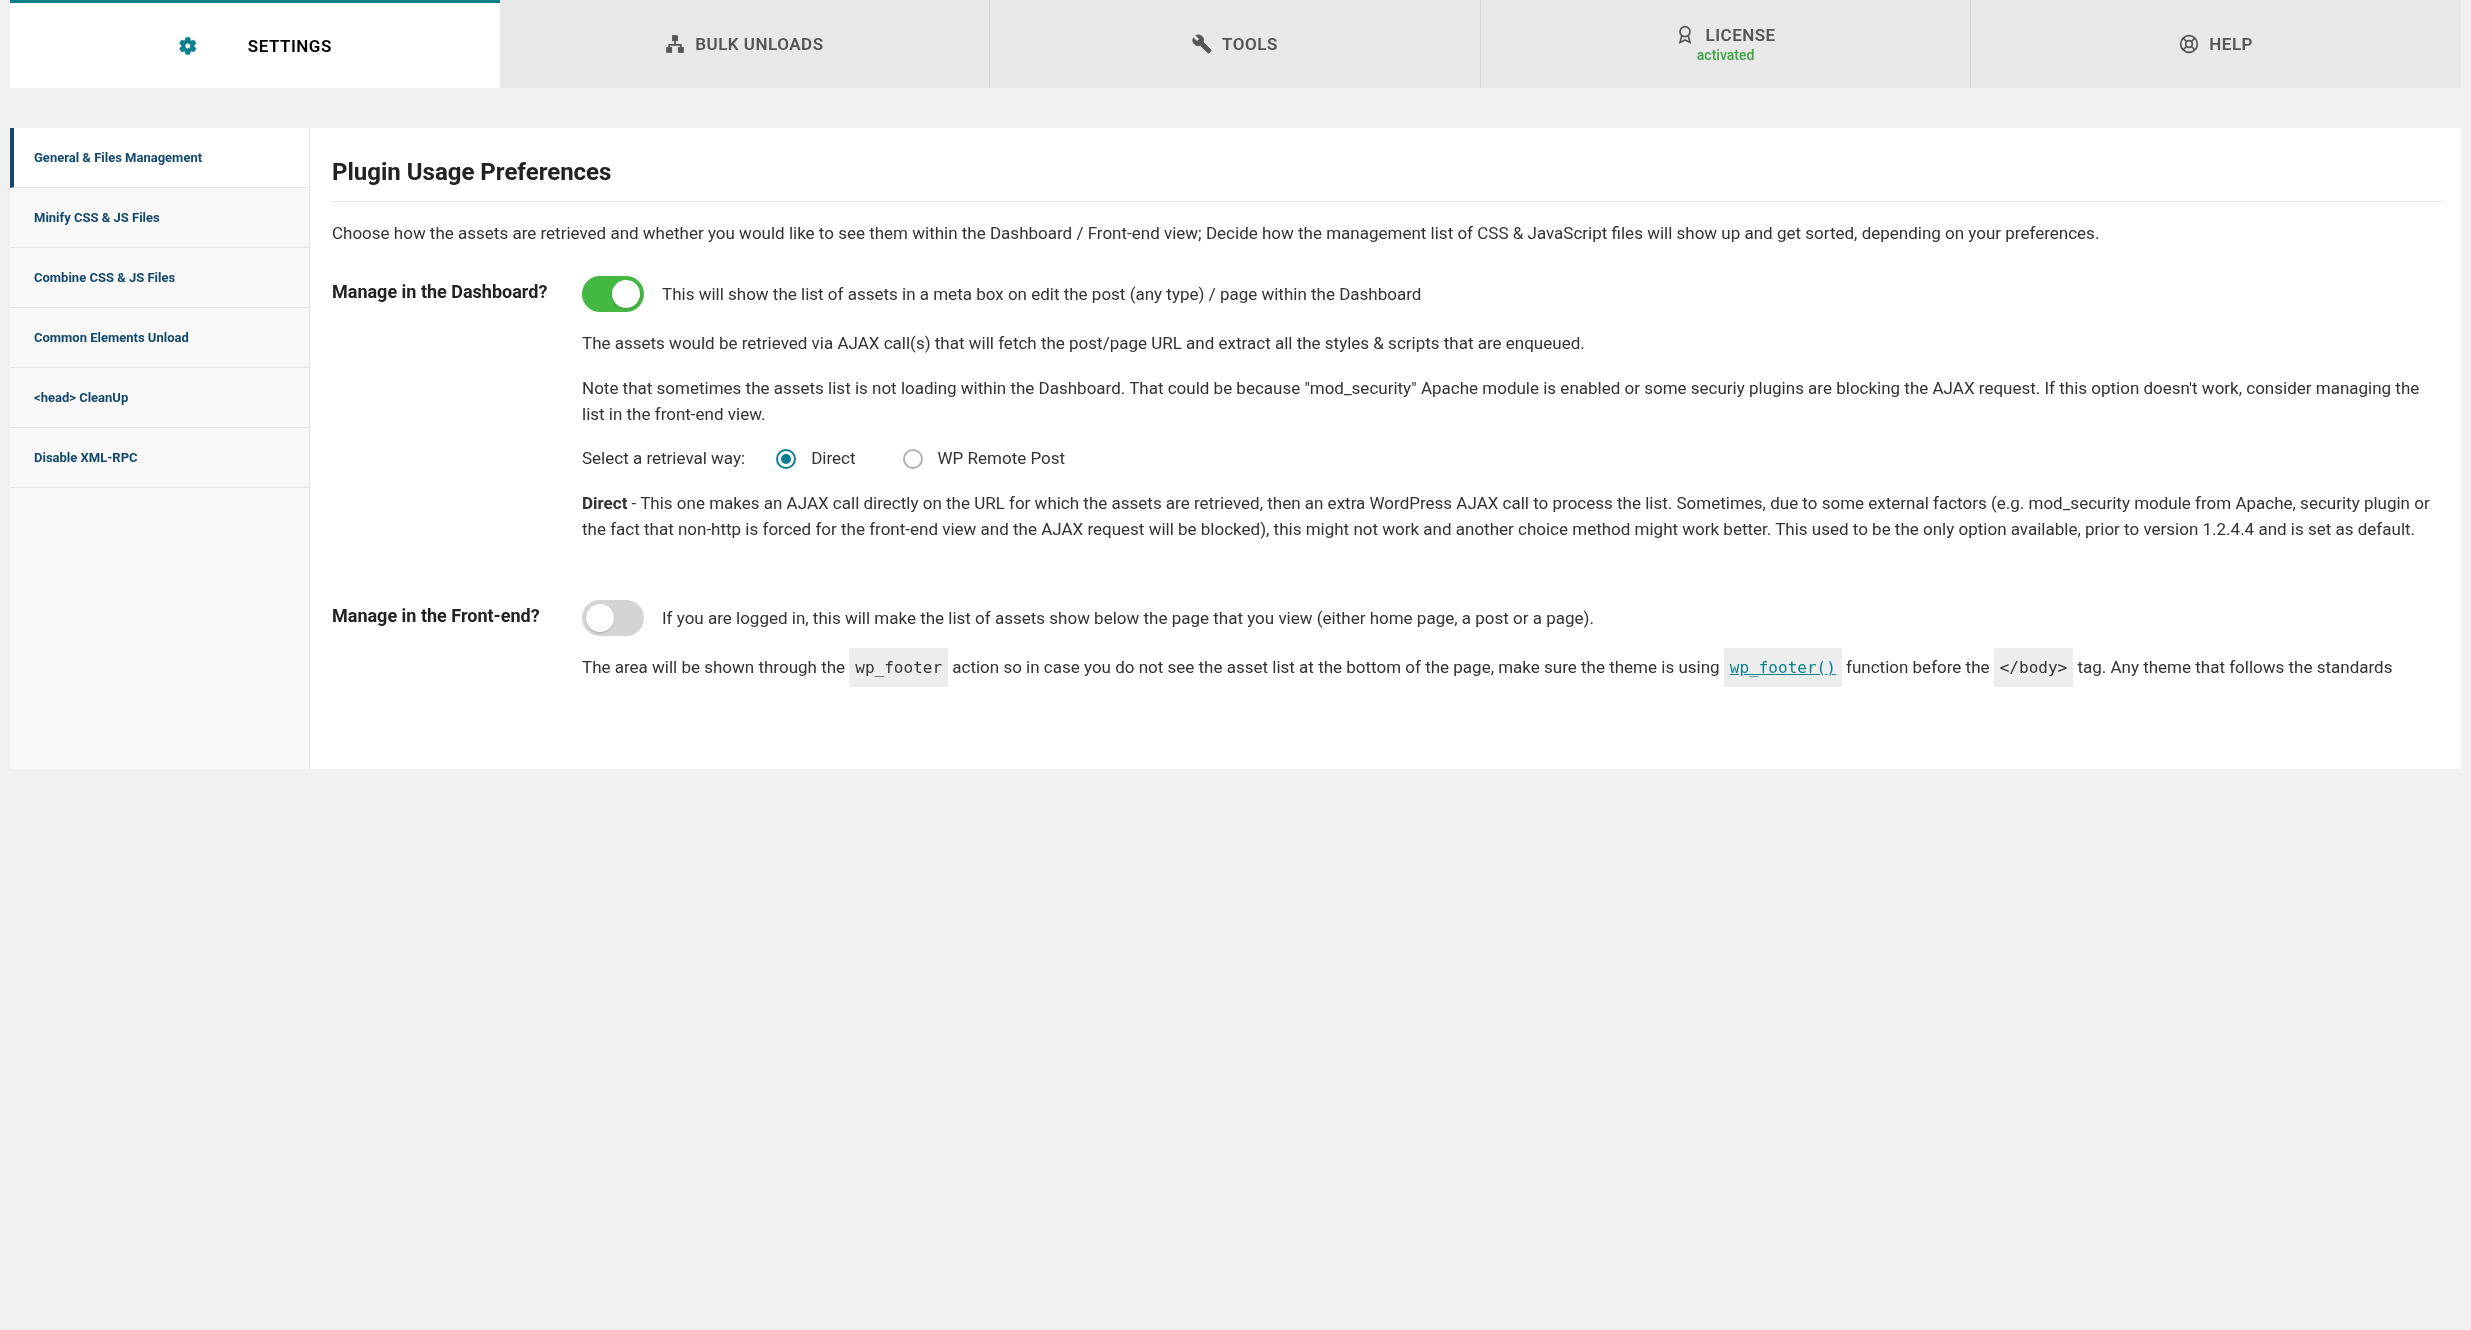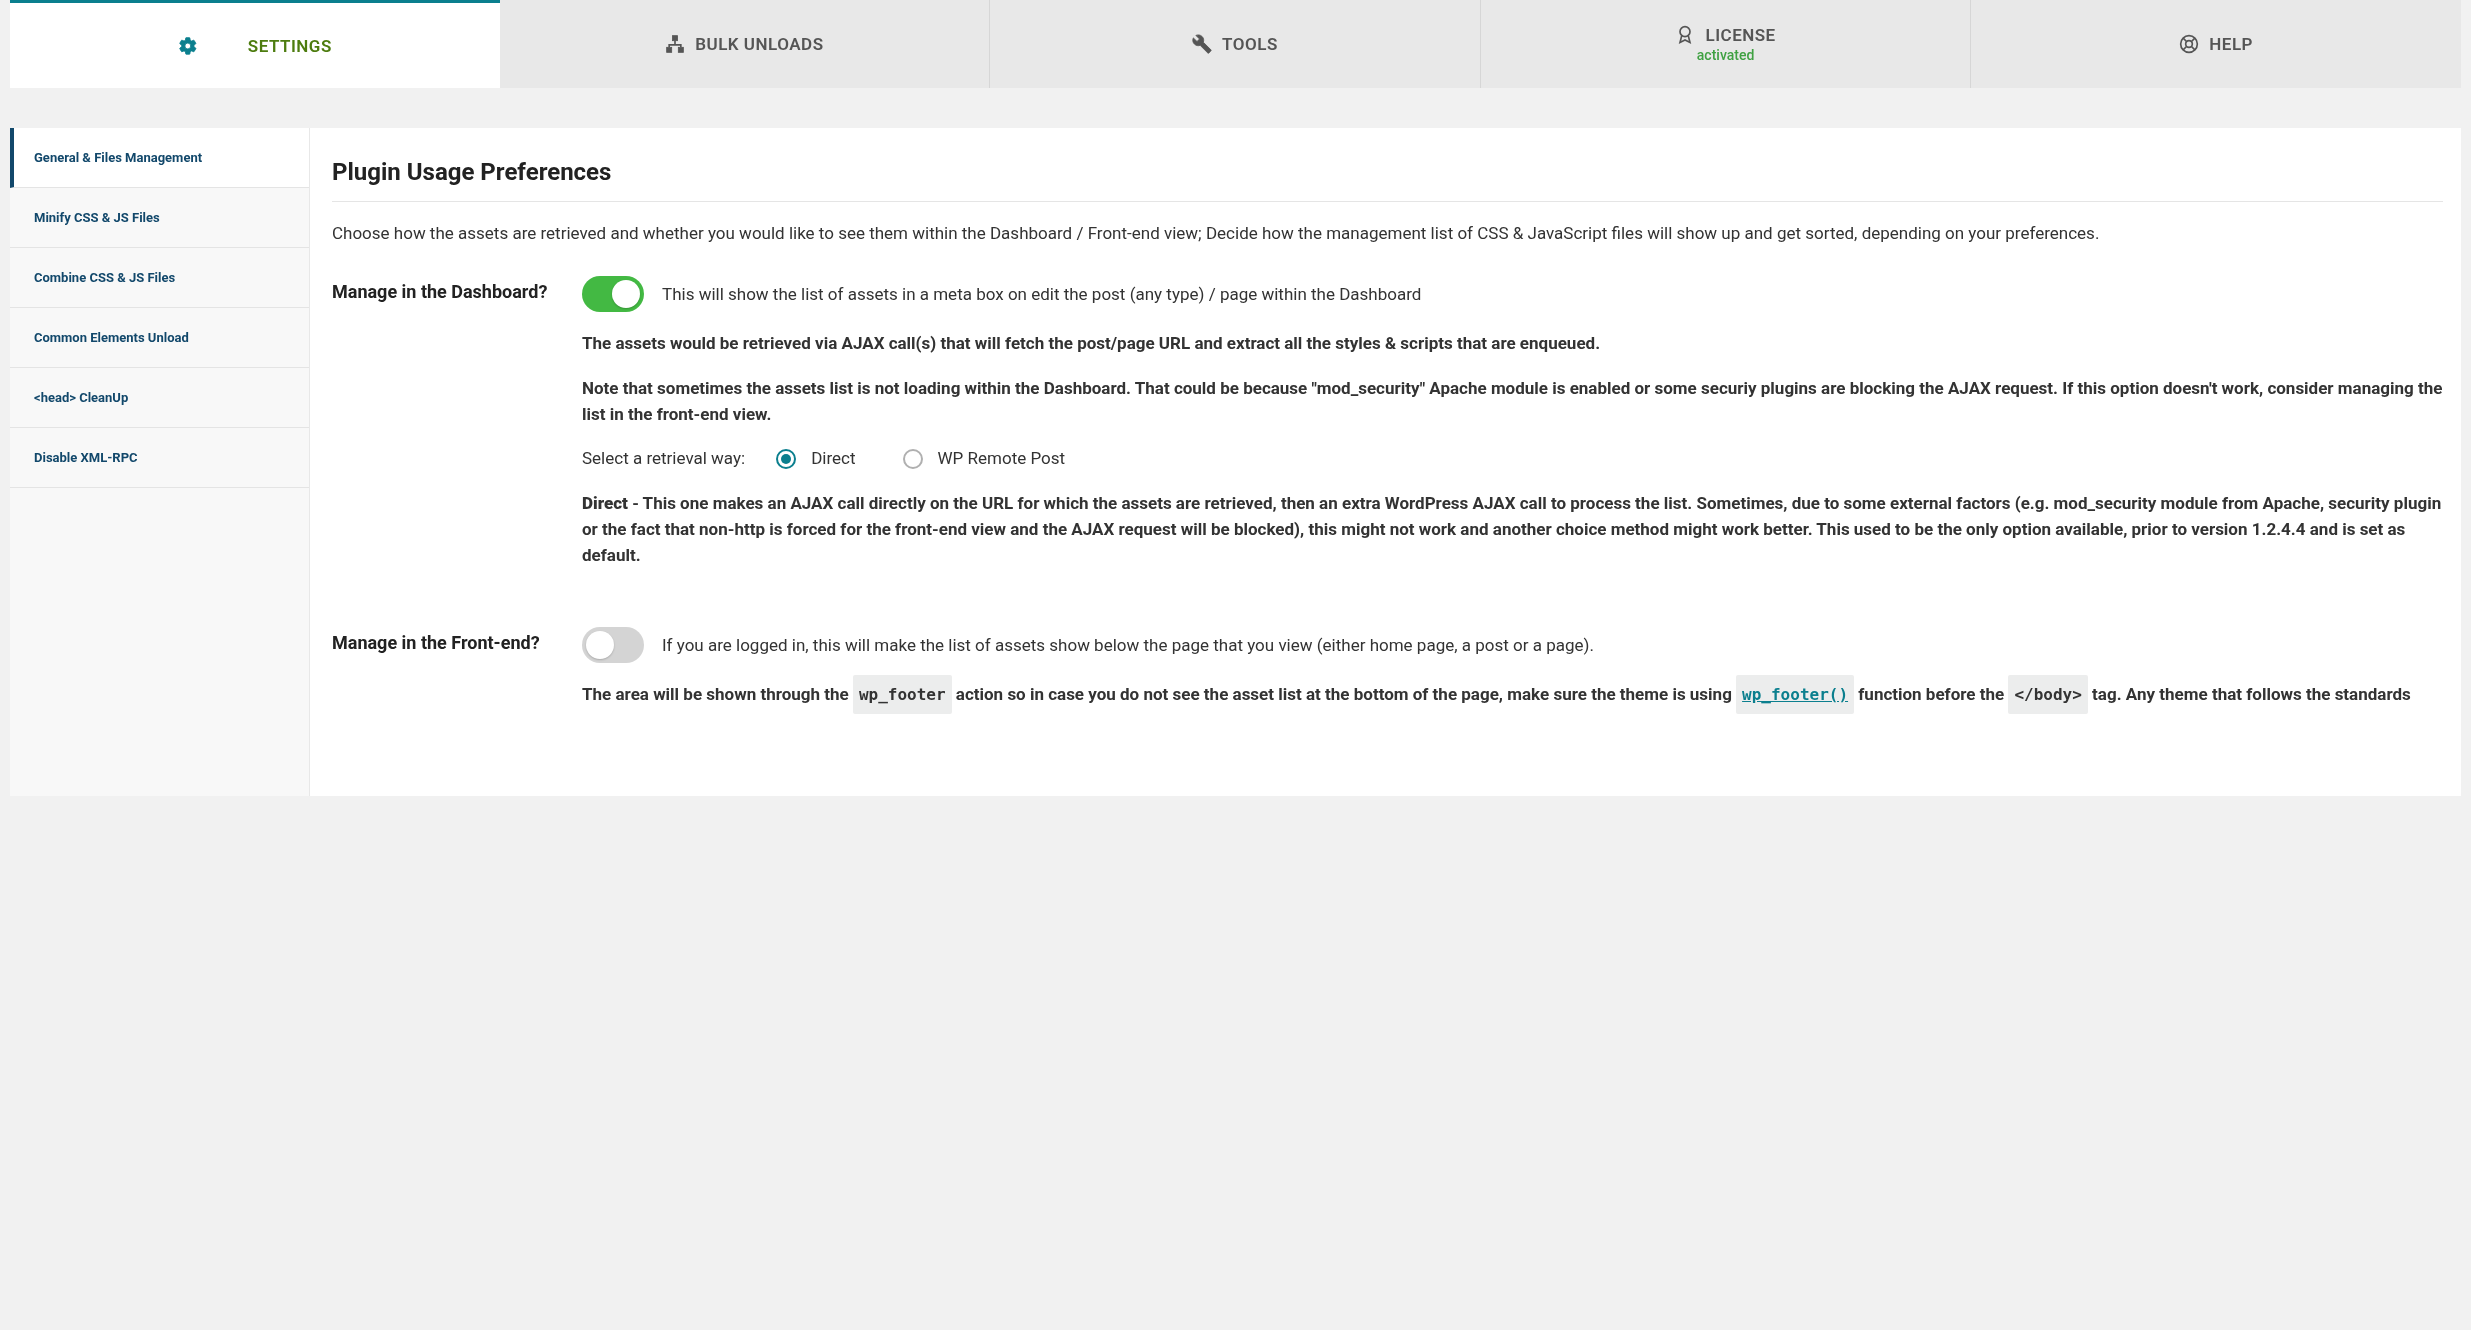--- a/index.html
+++ b/index.html
@@ -40,21 +40,21 @@
     align-items: center;
     justify-content: center;
     gap: 10px;
   }
   .tab-label {
     font-size: 17px;
     font-weight: 600;
     letter-spacing: 0.5px;
     color: #555;
   }
-  .tab.active .tab-label { color: #4d7c0f; margin-left: 40px; }
+  .tab.active .tab-label { color: #000000; margin-left: 40px; }
   .tab-sub {
     font-size: 14px;
     font-weight: 500;
     color: #3fa142;
   }
   .tab-icon { width: 20px; height: 20px; display: inline-flex; align-items: center; justify-content: center; }
   .tab-icon svg { width: 20px; height: 20px; }
   .tab.active .tab-icon svg { fill: #0b7f8e; stroke: #0b7f8e; }
   .tab-icon svg { fill: #555; stroke: #555; }
 
@@ -143,21 +143,21 @@
     position: absolute;
     top: 4px;
     width: 28px;
     height: 28px;
     border-radius: 50%;
     background: #fff;
     box-shadow: 0 1px 2px rgba(0,0,0,0.2);
   }
   .toggle.on .toggle-knob { right: 4px; }
   .toggle.off .toggle-knob { left: 4px; }
-  .para { margin-bottom: 18px; font-weight: bold; }
+  .para { margin-bottom: 18px; }
   .radio-line {
     display: flex;
     align-items: center;
     gap: 15px;
     margin-bottom: 18px;
   }
   .radio {
     width: 20px;
     height: 20px;
     border-radius: 50%;

